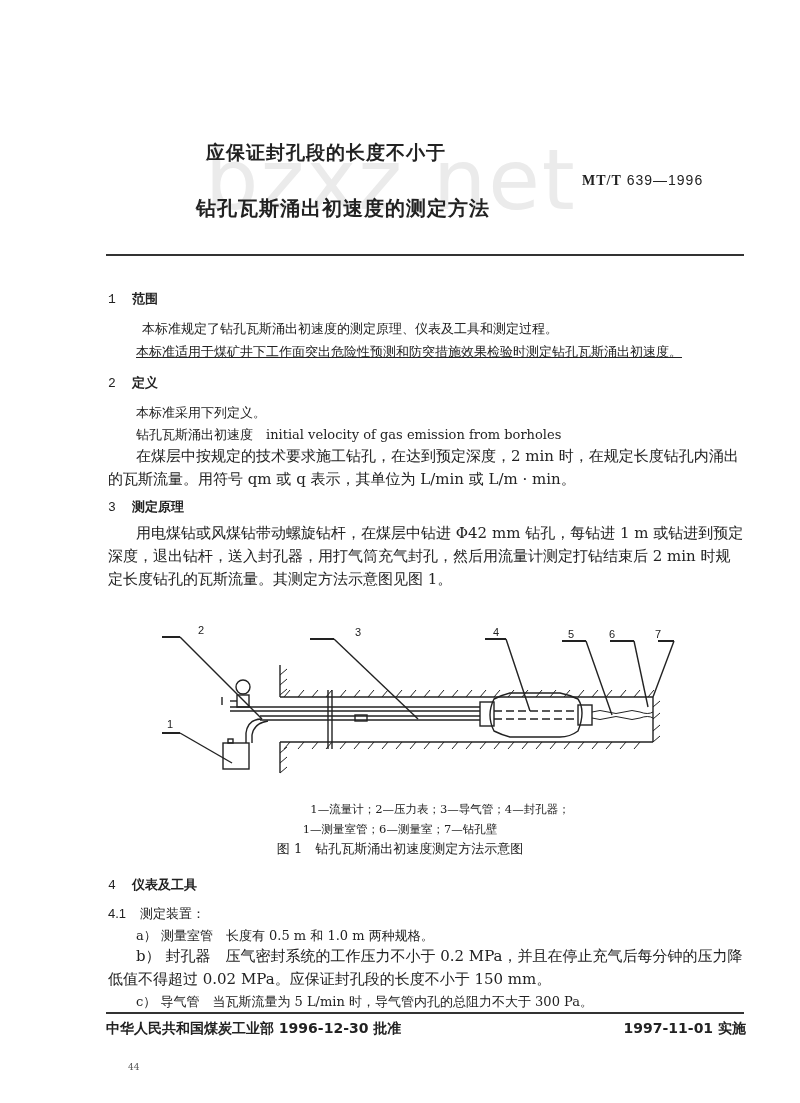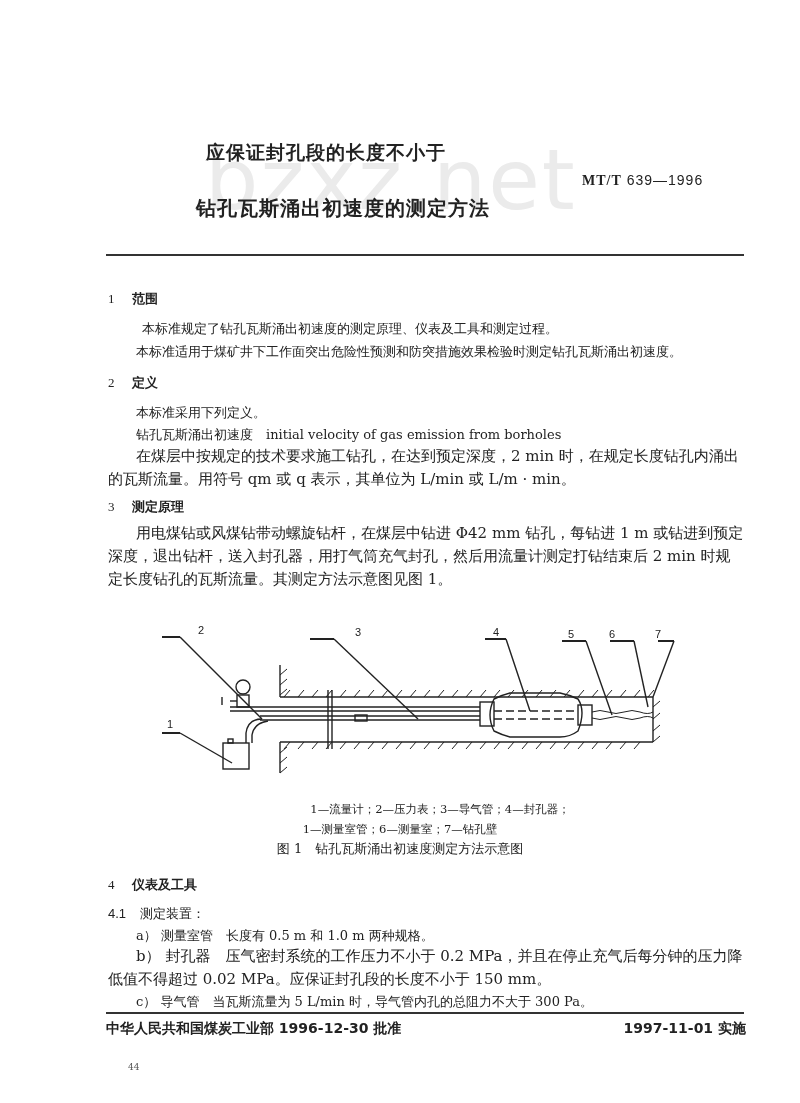--- a/index.html
+++ b/index.html
@@ -24,21 +24,21 @@
     font-family: "Liberation Sans", "DejaVu Sans", sans-serif;
   }
   .std-code b { font-family: "Liberation Serif", serif; }
   .doc-title {
     left: 196px; top: 195px; font-size: 20px; font-weight: bold; z-index: 2;
     font-family: "DejaVu Sans", "Liberation Sans", sans-serif; letter-spacing: 1px;
   }
   .rule { left: 106px; width: 638px; height: 0; border-top: 2px solid #333; }
   .sec-h {
     left: 108px; font-size: 13px; font-weight: bold;
-    font-family: Liberation Serif, serif;
+    font-family: Liberation Mono, monospace;
   }
   .sec-h .num { font-weight: normal; display: inline-block; width: 24px; }
   .para { left: 108px; width: 636px; font-size: 15px; line-height: 23px; }
   .indent { text-indent: 28px; }
   .line { left: 136px; font-size: 13px; white-space: nowrap; }
   .caption { left: 0; width: 800px; text-align: center; font-size: 11.5px; }
   .fig-title { left: 0; width: 800px; text-align: center; font-size: 13px; }
   .footer {
     left: 106px; width: 640px; font-size: 14px; font-weight: bold;
     font-family: "DejaVu Sans", "Liberation Sans", sans-serif;
@@ -58,21 +58,21 @@
   <span>639—1996</span>
 </div>
 <div class="abs doc-title">钻孔瓦斯涌出初速度的测定方法</div>
 
 <div class="abs rule" style="top:254px;"></div>
 
 <div class="abs sec-h" style="top:290px;">
   <span class="num">1</span><span>范围</span>
 </div>
 <div class="abs line" style="top:320px;margin-left:6px;">本标准规定了钻孔瓦斯涌出初速度的测定原理、仪表及工具和测定过程。</div>
-<div class="abs line" style="top:343px;">本标准适用于煤矿井下工作面突出危险性预测和防突措施效果检验时测定钻孔瓦斯涌出初速度。</div>
+<div class="abs line" style="top:343px;text-decoration:underline;">本标准适用于煤矿井下工作面突出危险性预测和防突措施效果检验时测定钻孔瓦斯涌出初速度。</div>
 
 <div class="abs sec-h" style="top:374px;">
   <span class="num">2</span><span>定义</span>
 </div>
 <div class="abs line" style="top:404px;">本标准采用下列定义。</div>
 <div class="abs line" style="top:426px;">钻孔瓦斯涌出初速度　initial velocity of gas emission from borholes</div>
 <div class="abs para indent" style="top:445px;">在煤层中按规定的技术要求施工钻孔，在达到预定深度，2 min 时，在规定长度钻孔内涌出的瓦斯流量。用符号 qm 或 q 表示，其单位为 L/min 或 L/m · min。</div>
 
 <div class="abs sec-h" style="top:498px;">
   <span class="num">3</span><span>测定原理</span>

